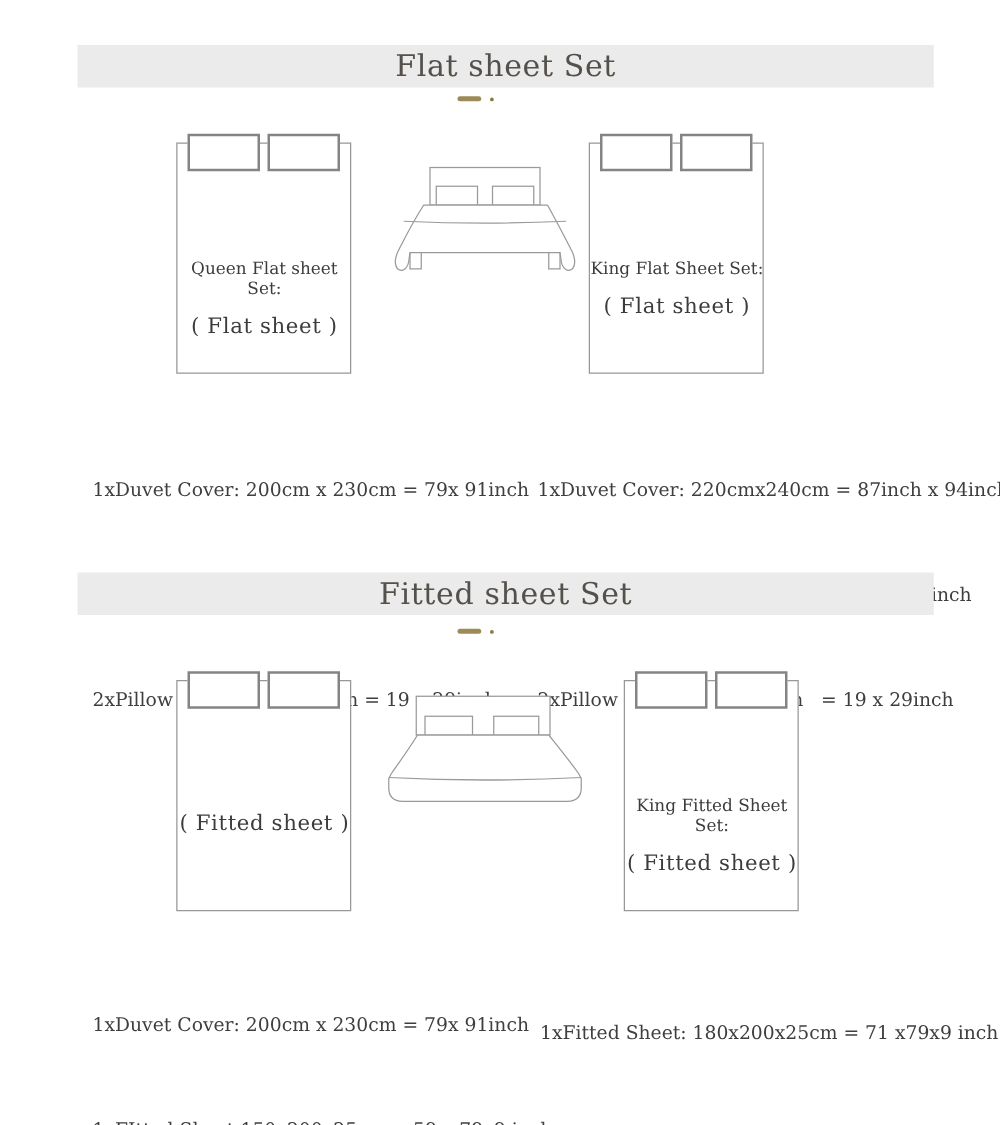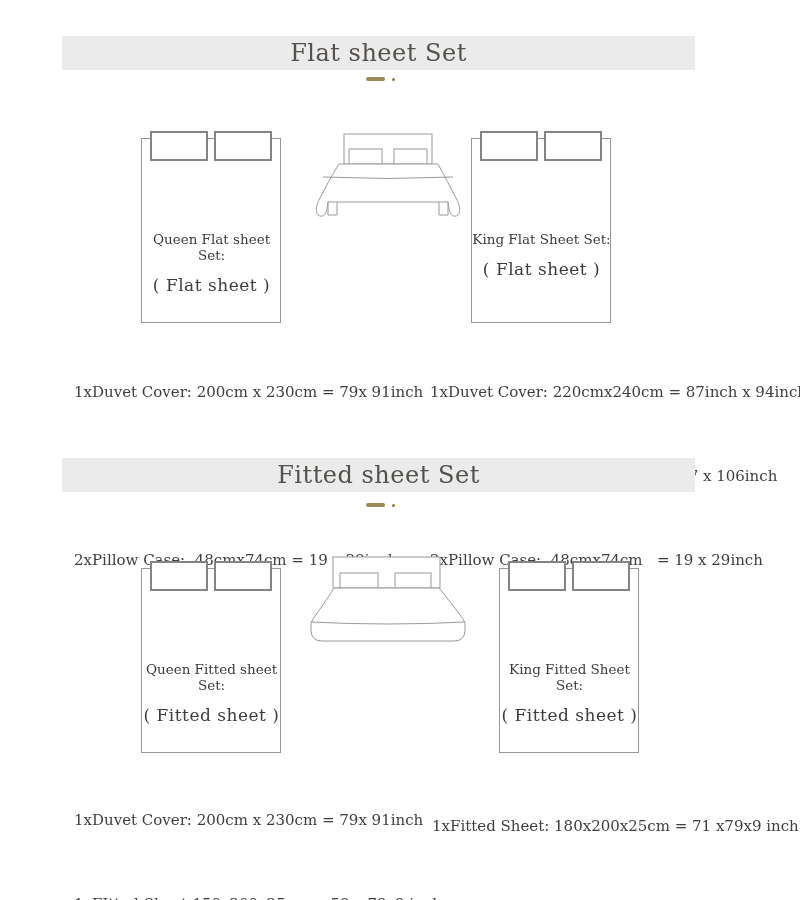--- a/index.html
+++ b/index.html
@@ -9,21 +9,21 @@
     position: relative;
     width: 800px;
     height: 900px;
     background: #ffffff;
     overflow: hidden;
   }
   
   .banner {
     position: absolute;
     left: 62px;
-    width: 633px;
+    width: 685px;
     height: 34px;
     background: #ebebeb;
     text-align: center;
     line-height: 34px;
     font-size: 24px;
     color: #54504b;
     letter-spacing: 0.5px;
   }
   
   .divider-dash {
@@ -38,21 +38,20 @@
     width: 3px;
     height: 3px;
     border-radius: 50%;
     background: #8a7742;
   }
   
   .sheet-diagram {
     position: absolute;
     width: 147px;
     height: 193px;
-    margin-top: 24px;
   }
   .sd-rect {
     position: absolute;
     left: 3px; top: 7px;
     width: 140px; height: 185px;
     border: 1px solid #979797;
     background: #ffffff;
   }
   .sd-pillow {
     position: absolute;
@@ -145,21 +144,20 @@
   <div class="banner" style="top:458px;">Fitted sheet Set</div>
 
   <div class="divider-dash" style="left:366px; top:503px;"></div>
   <div class="divider-dot" style="left:392px; top:504px;"></div>
 
   <div class="sheet-diagram" style="left:138px; top:537px;">
     <div class="sd-rect"></div>
     <div class="sd-pillow p1"></div>
     <div class="sd-pillow p2"></div>
     <div class="sd-label">
-      <div class="sd-l1">Queen Fitted sheet Set:</div>
       <div class="sd-l2">( Fitted sheet )</div>
     </div>
   </div>
 
   <svg class="bed-svg" style="left:303px; top:551px;" viewBox="0 0 170 100">
     <g fill="#ffffff" stroke="#9a9a9a" stroke-width="1">
       <rect x="30" y="6" width="107" height="31"></rect>
       <rect x="37" y="22" width="38" height="15"></rect>
       <rect x="92" y="22" width="36" height="15"></rect>
       <path d="M31,37 L136,37 C144,47 153,58 160,68 L162,72 L162,79 Q162,90 151,90 L19,90 Q8,90 8,79 L8,72 L10,68 C17,58 25,47 31,37 Z"></path>

